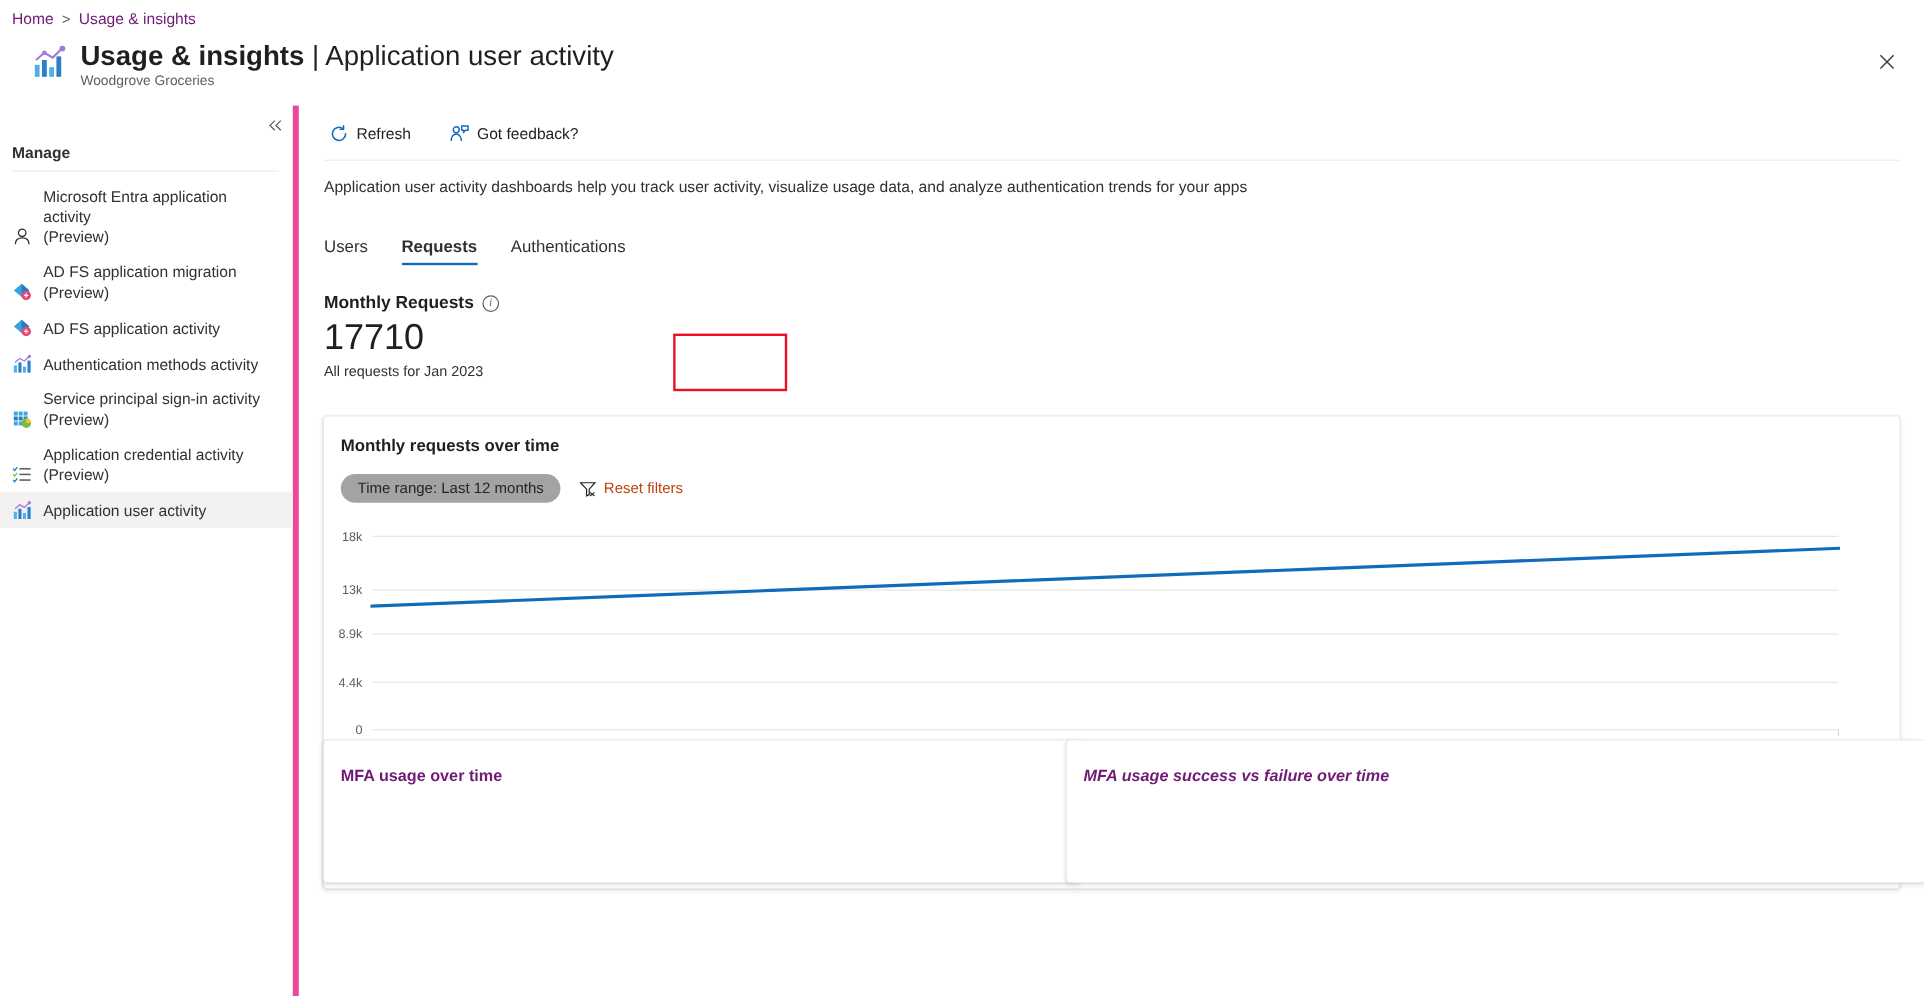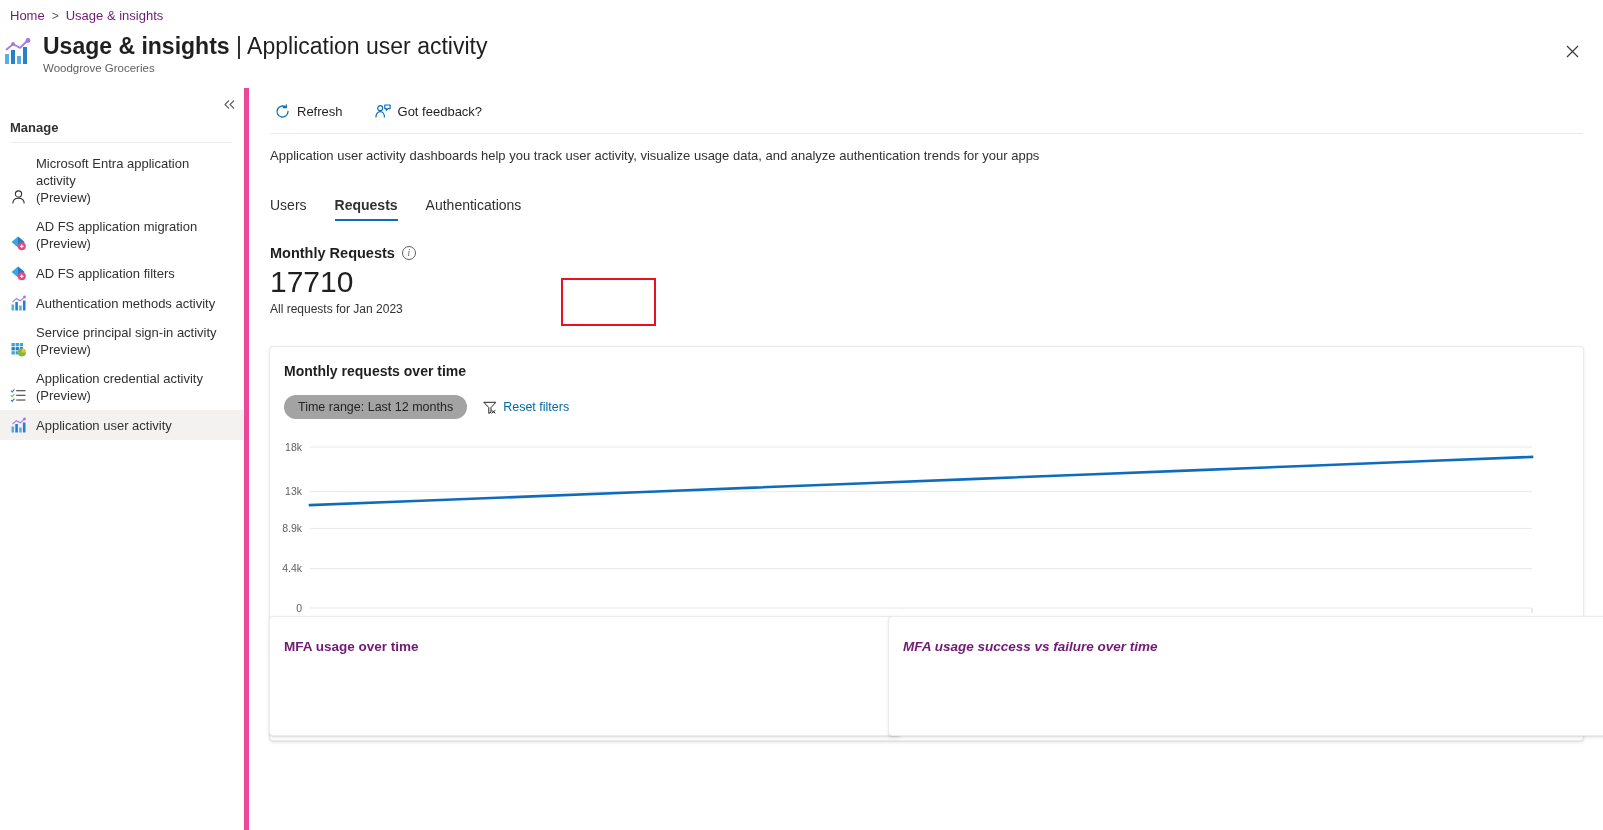--- a/index.html
+++ b/index.html
@@ -16,21 +16,21 @@
   
   .breadcrumb {
     position: absolute; left: 10px; top: 8px;
     font-size: 13px; display: flex; align-items: center; gap: 7px;
   }
   .crumb-link { color: #701a75; cursor: pointer; }
   .crumb-sep { color: #605e5c; font-size: 12px; }
 
   
   .title-row {
-    position: absolute; left: 2px; top: 33px;
+    position: absolute; left: 26px; top: 33px;
     display: flex; align-items: flex-start; gap: 11px;
   }
   .title-icon { width: 30px; height: 30px; margin-top: 4px; flex: none; }
   .title-text { display: flex; flex-direction: column; }
   .title-main { font-size: 23px; line-height: 27px; color: #201f1e; }
   .title-main b { font-weight: 700; }
   .title-main span.light { font-weight: 400; }
   .title-sub { font-size: 11.5px; color: #605e5c; margin-top: 2px; }
 
   .close-btn {
@@ -120,21 +120,21 @@
   }
   .card-title { font-size: 14px; font-weight: 700; color: #201f1e; padding: 16px 0 0 14px; }
 
   .filters { display: flex; align-items: center; gap: 16px; padding: 16px 0 0 14px; }
   .pill {
     background: #a3a3a3; border-radius: 14px; padding: 5px 14px;
     font-size: 12.5px; color: #242424; cursor: pointer; white-space: nowrap;
   }
   .reset {
     display: flex; align-items: center; gap: 6px;
-    font-size: 12.5px; color: #0369a1; cursor: pointer;
+    font-size: 12.5px; color: #c2410c; cursor: pointer;
   }
 
   
   .chart-wrap { position: relative; margin: 16px 0 0 0; height: 200px; }
   .chart-svg { display: block; }
   .ytick {
     font-size: 10.5px; fill: #605e5c;
     font-family: "Liberation Sans", sans-serif;
   }
   .xtick {
@@ -222,21 +222,21 @@
 (Preview)</span>
     </div>
 
     <div class="nav-item">
       <svg class="nav-ico" viewBox="0 0 17 17">
         <path d="M8 1.5 L14.5 7 L8 12.5 L1.5 7 Z" fill="#3ba4e0"></path>
         <path d="M8 1.5 L14.5 7 L8 12.5 Z" fill="#1f7fc4"></path>
         <circle cx="11.8" cy="11.2" r="4" fill="#e8487a"></circle>
         <path d="M10 11.2 h3.6 M11.8 9.4 v3.6" stroke="#ffffff" stroke-width="1.1"></path>
       </svg>
-      <span class="nav-label">AD FS application filters</span>
+      <span class="nav-label">AD FS application activity</span>
     </div>
 
     <div class="nav-item">
       <svg class="nav-ico" viewBox="0 0 17 17">
         <rect x="1.5" y="9.5" width="2.6" height="6" fill="#50b0e8"></rect>
         <rect x="5.3" y="7" width="2.6" height="8.5" fill="#2a7fc9"></rect>
         <rect x="9.1" y="10.5" width="2.6" height="5" fill="#50b0e8"></rect>
         <rect x="12.9" y="5.5" width="2.6" height="10" fill="#2a7fc9"></rect>
         <polyline points="2.5,7 6.4,3.7 10.3,5.8 14.5,1.8" fill="none" stroke="#a07ae0" stroke-width="1.1"></polyline>
         <circle cx="14.5" cy="2" r="1.4" fill="#a07ae0"></circle>

